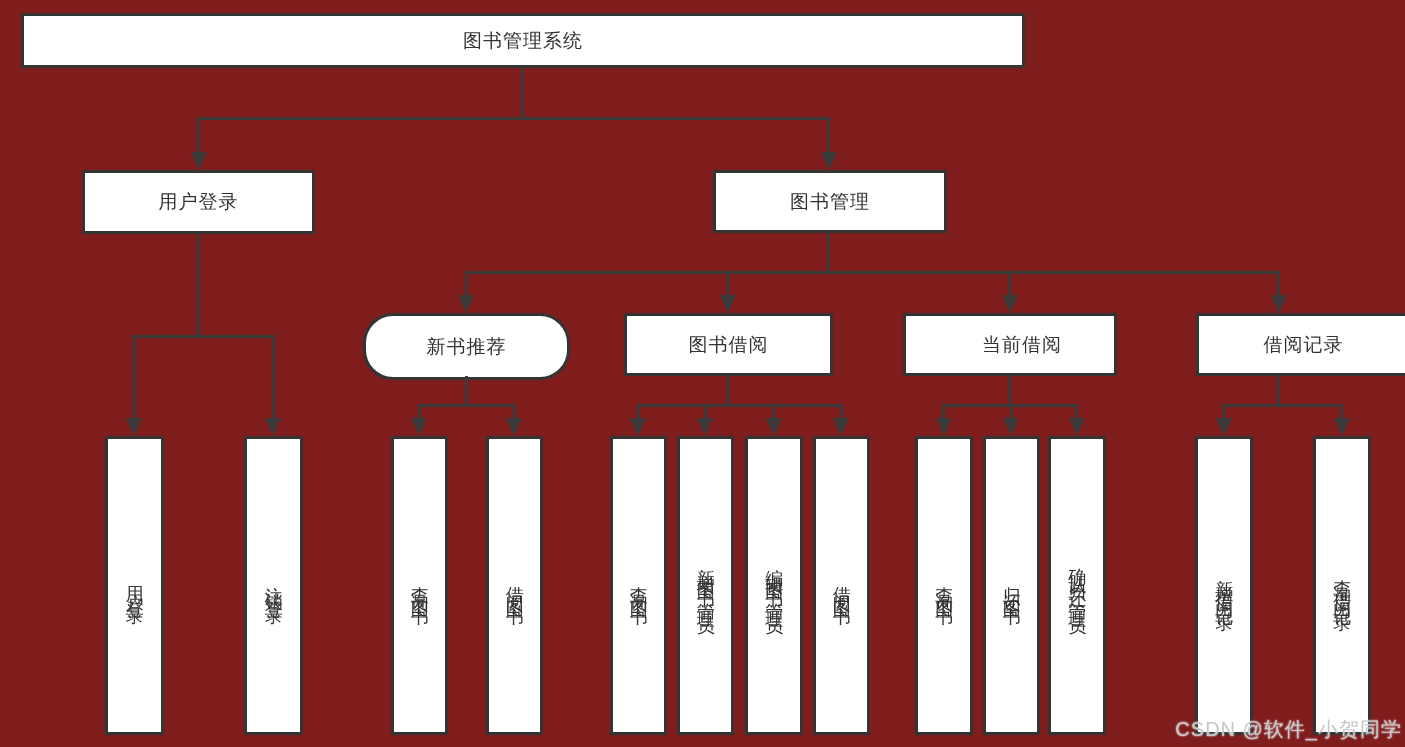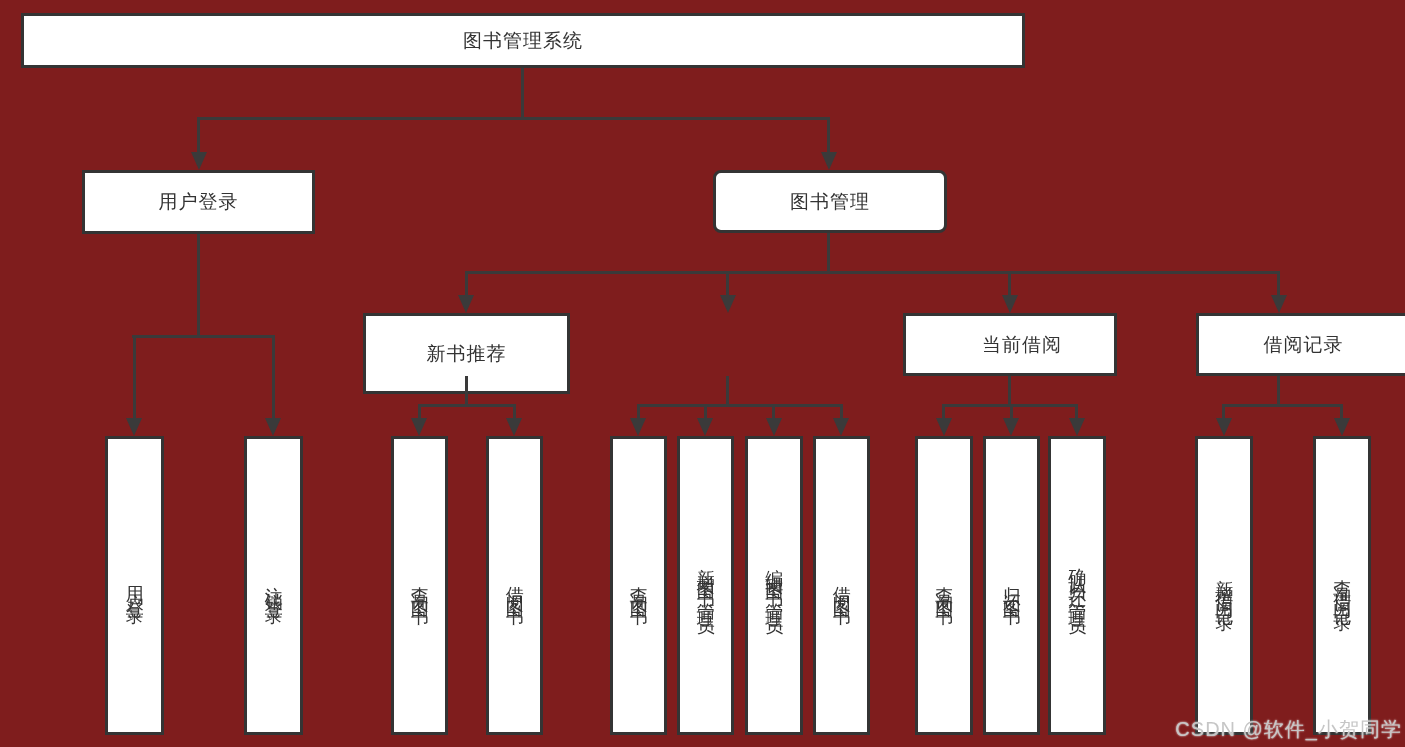--- a/index.html
+++ b/index.html
@@ -43,21 +43,21 @@
   <div class="vline" style="left:521px; top:68px; height:49px;"></div>
   <div class="hline" style="left:199px; top:117px; width:631px;"></div>
   <div class="vline" style="left:197px; top:117px; height:35px;"></div>
   <div class="tri" style="left:191px; top:152px;"></div>
   <div class="vline" style="left:827px; top:117px; height:35px;"></div>
   <div class="tri" style="left:821px; top:152px;"></div>
 
   <div class="box h" style="left:82px; top:170px; width:233px; height:64px;">
     <span>用户登录</span>
   </div>
-  <div class="box h" style="left:713px; top:170px; width:234px; height:63px;border-radius:8px;">
+  <div class="box h" style="left:713px; top:170px; width:234px; height:63px;">
     <span>图书管理</span>
   </div>
 
   <div class="vline" style="left:197px; top:234px; height:101px;"></div>
   <div class="hline" style="left:132px; top:335px; width:143px;"></div>
   <div class="vline" style="left:133px; top:335px; height:83px;"></div>
   <div class="tri" style="left:126px; top:418px;"></div>
   <div class="vline" style="left:272px; top:335px; height:83px;"></div>
   <div class="tri" style="left:265px; top:418px;"></div>
 
@@ -72,22 +72,25 @@
   <div class="hline" style="left:465px; top:271px; width:815px;"></div>
   <div class="vline" style="left:465px; top:271px; height:24px;"></div>
   <div class="tri" style="left:458px; top:295px;"></div>
   <div class="vline" style="left:726px; top:271px; height:24px;"></div>
   <div class="tri" style="left:720px; top:295px;"></div>
   <div class="vline" style="left:1008px; top:271px; height:24px;"></div>
   <div class="tri" style="left:1002px; top:295px;"></div>
   <div class="vline" style="left:1277px; top:271px; height:24px;"></div>
   <div class="tri" style="left:1271px; top:295px;"></div>
 
-  <div class="box h" style="left:363px; top:313px; width:207px; height:81px;">
+  <div class="box h" style="left:363px; top:313px; width:207px; height:67px;border-radius:30px;">
     <span>新书推荐</span>
+  </div>
+  <div class="box h" style="left:624px; top:313px; width:209px; height:63px;">
+    <span>图书借阅</span>
   </div>
   <div class="box h" style="left:903px; top:313px; width:214px; height:63px;padding-left:24px;">
     <span>当前借阅</span>
   </div>
   <div class="box h" style="left:1172px; top:313px; width:215px; height:63px;margin-left:24px;">
     <span>借阅记录</span>
   </div>
 
   <div class="vline" style="left:465px; top:376px; height:28px;"></div>
   <div class="hline" style="left:418px; top:404px; width:98px;"></div>

